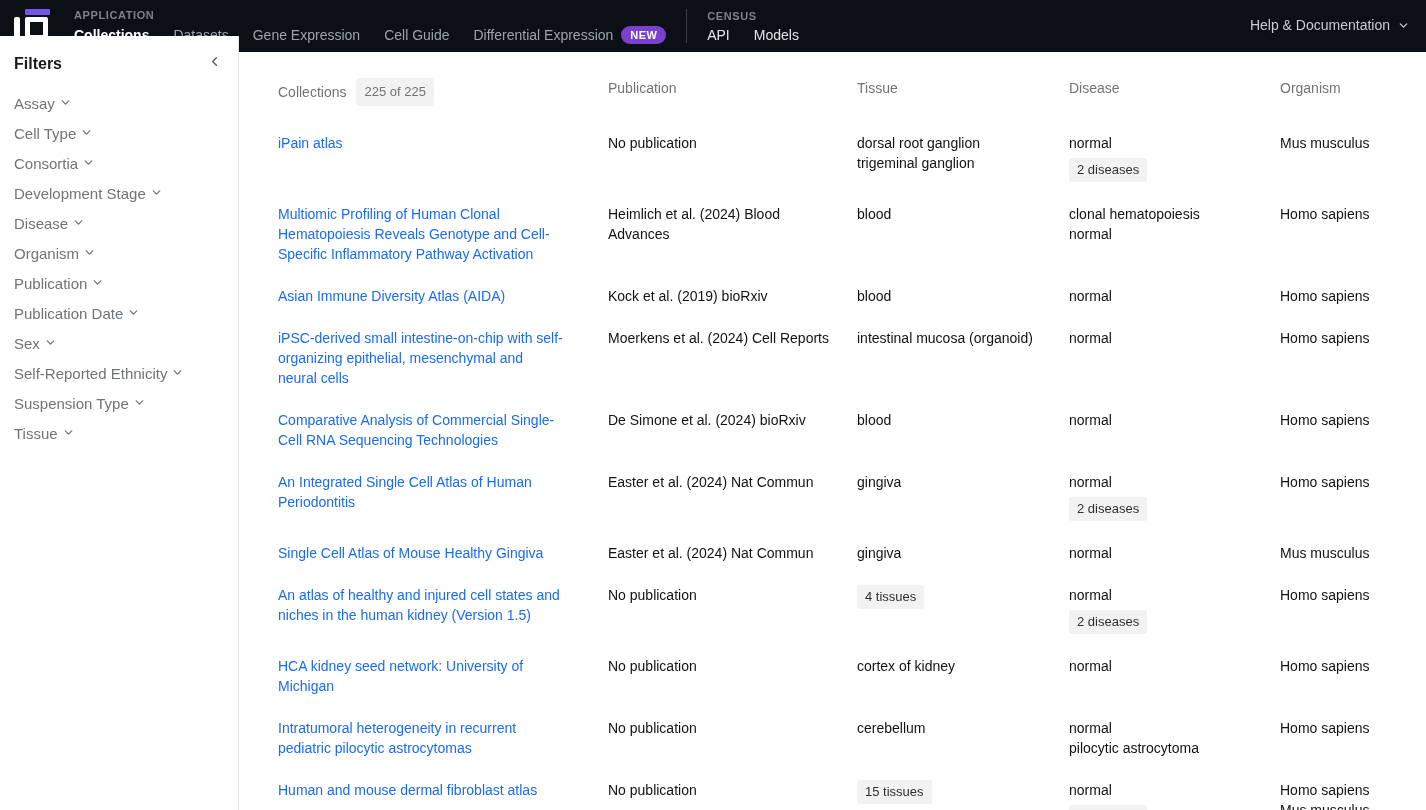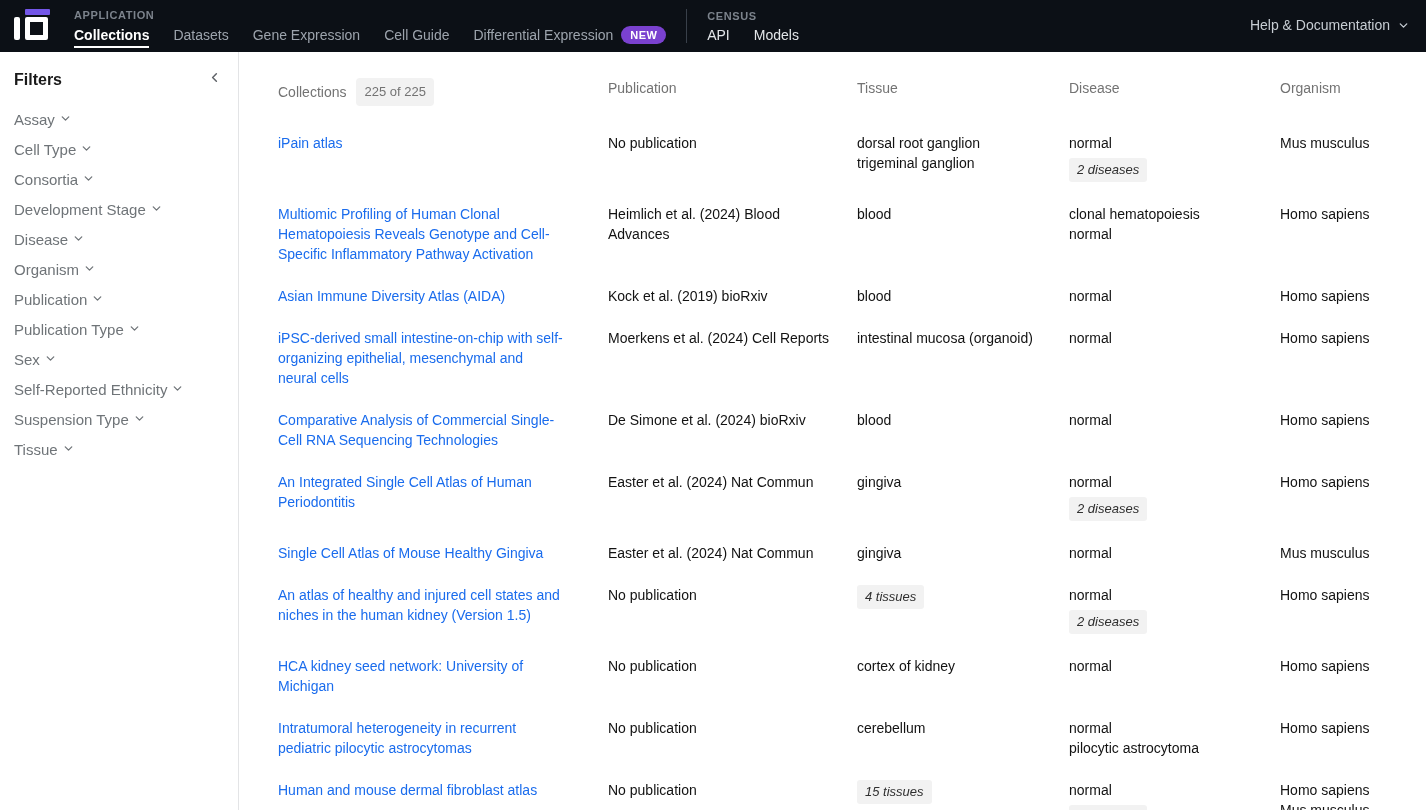--- a/index.html
+++ b/index.html
@@ -51,21 +51,21 @@
   .header-divider { width: 1px; background: #39404a; margin: 9px 20px; }
   .help-link {
     margin-left: auto; align-self: center;
     color: #c7cdd3; font-size: 14px; cursor: pointer;
     display: flex; gap: 7px; white-space: nowrap;
   }
   .help-link svg { margin-top: 2px; }
 
   
   .sidebar {
-    position: absolute; top: 52px; left: 0; bottom: 0;
+    position: absolute; top: 36px; left: 0; bottom: 0;
     width: 239px; background: #fff;
     border-right: 1px solid #e3e4e6;
     padding: 16px 14px 1px 14px;
   }
   .sidebar-head { display: flex; align-items: center; justify-content: space-between; margin-bottom: 13px; }
   .sidebar-title { font-size: 16px; font-weight: 700; color: #1a1a1a; }
   .collapse-btn { cursor: pointer; color: #5f6368; display: flex; align-items: center; padding: 2px; }
   .filter-item {
     display: flex; align-items: center; gap: 4px;
     height: 30px; font-size: 15px; color: #6f7478; cursor: pointer;
@@ -90,21 +90,20 @@
   }
   .row { padding: 11px 0; }
   .cell { font-size: 14px; line-height: 20px; padding-right: 16px; color: #121212; }
   .cell-name { padding-right: 45px; }
   .cell-name a { color: var(--link, #1a6ced); text-decoration: none; cursor: pointer; display: inline; }
   .pill {
     display: inline-block;
     background: var(--badge-bg, #f2f2f2); color: #2f2f2f;
     font-size: 13px; line-height: 16px; padding: 4px 8px; border-radius: 3px;
     white-space: nowrap;
-    font-style: italic;
   }
   .pill-wrap { margin-top: 5px; }
 </style>
 </head>
 <body>
 
 <header class="app-header">
   <div class="logo">
     <span class="logo-left-bar"></span>
     <span class="logo-top-bar"></span>
@@ -201,21 +200,21 @@
             <polyline points="6 9 12 15 18 9"></polyline>
           </svg></span>
       </div>
       <div class="filter-item">
         <span>Publication</span>
         <span><svg width="13" height="13" viewBox="0 0 24 24" fill="none" stroke="currentColor" stroke-width="2.4" stroke-linecap="round" stroke-linejoin="round">
             <polyline points="6 9 12 15 18 9"></polyline>
           </svg></span>
       </div>
       <div class="filter-item">
-        <span>Publication Type</span>
+        <span>Publication Date</span>
         <span><svg width="13" height="13" viewBox="0 0 24 24" fill="none" stroke="currentColor" stroke-width="2.4" stroke-linecap="round" stroke-linejoin="round">
             <polyline points="6 9 12 15 18 9"></polyline>
           </svg></span>
       </div>
       <div class="filter-item">
         <span>Sex</span>
         <span><svg width="13" height="13" viewBox="0 0 24 24" fill="none" stroke="currentColor" stroke-width="2.4" stroke-linecap="round" stroke-linejoin="round">
             <polyline points="6 9 12 15 18 9"></polyline>
           </svg></span>
       </div>

